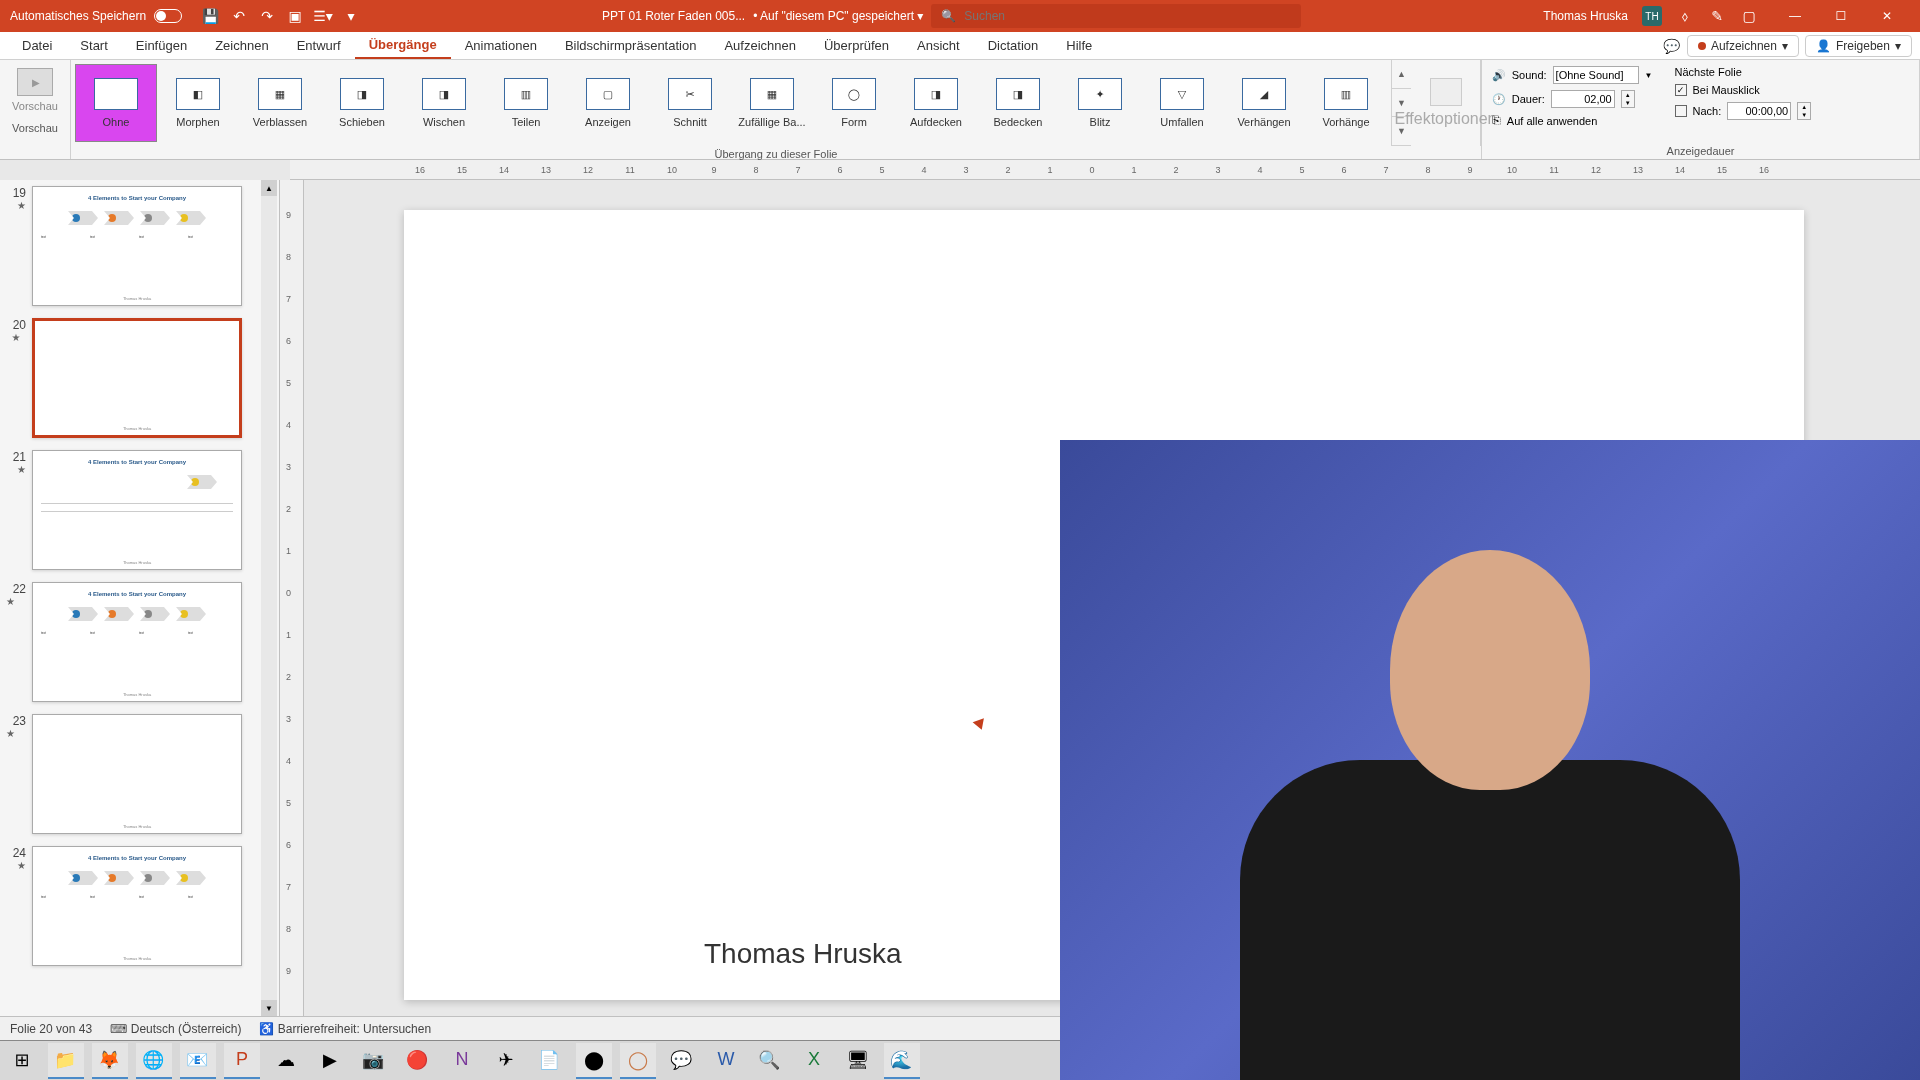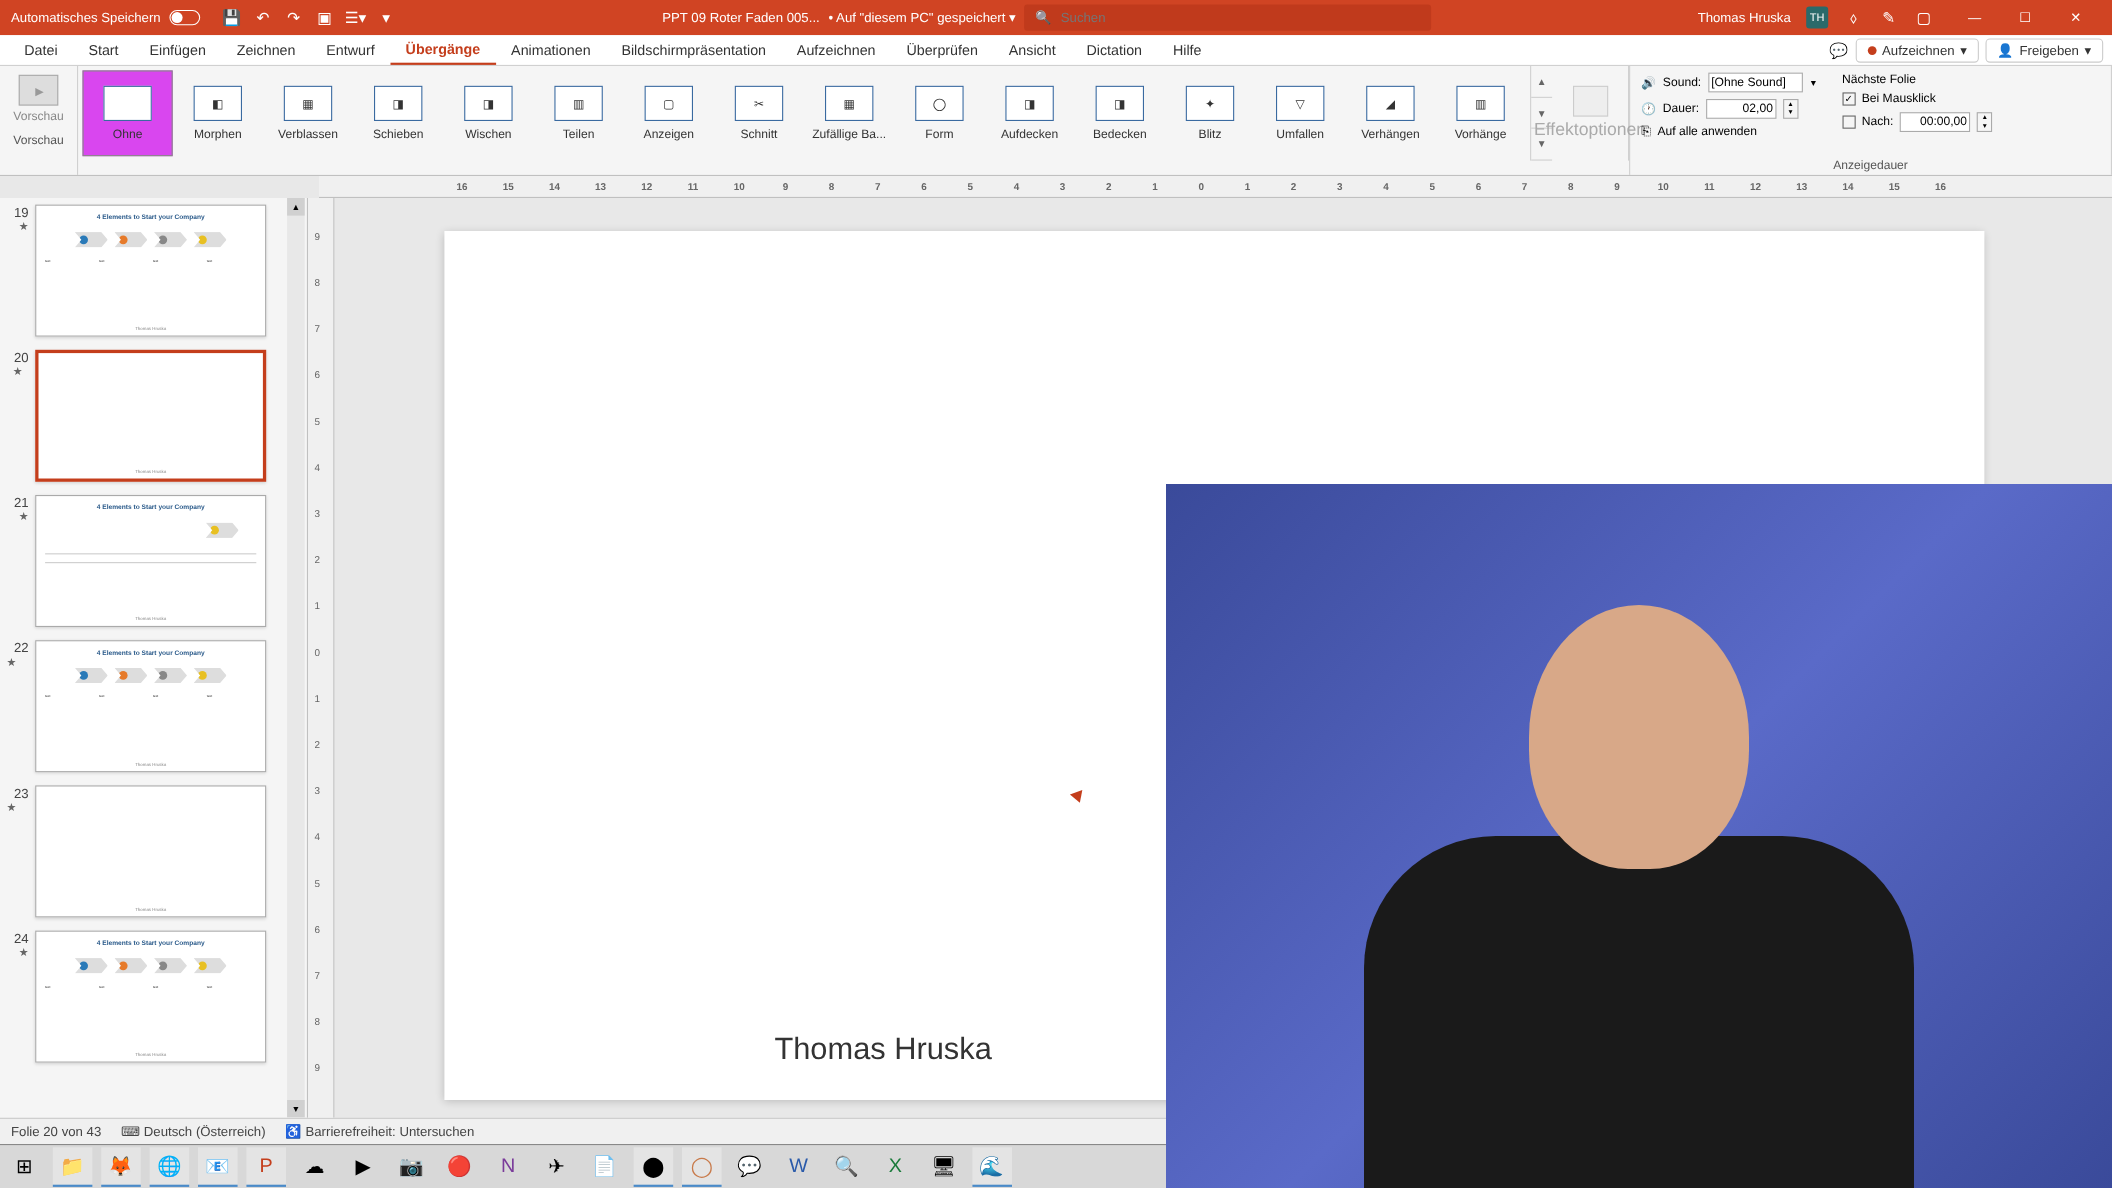--- a/index.html
+++ b/index.html
@@ -45,21 +45,21 @@
 .effect-icon { width: 32px; height: 28px; background: #eee; border: 1px solid #ccc; }
 .timing { display: flex; flex-direction: column; padding: 6px 10px; gap: 4px; font-size: 11px; flex:1; }
 .timing-row { display: flex; align-items: center; gap: 6px; }
 .timing-input { width: 64px; height: 18px; border: 1px solid #aaa; font-size: 11px; text-align: right; padding: 0 2px; }
 .spin { width: 14px; height: 18px; border: 1px solid #aaa; display: flex; flex-direction: column; }
 .spin div { flex: 1; display: flex; align-items: center; justify-content: center; font-size: 6px; }
 .timing-cols { display:flex; gap:22px; }
 .chk { width: 12px; height: 12px; border: 1px solid #666; display: inline-flex; align-items: center; justify-content: center; font-size: 9px; }
 
 
-.ruler-h { height: 20px; background: #f0f0f0; border-bottom: 1px solid #c0c0c0; margin-left: 290px; position: relative; font-size: 9px; color: #666; display:flex; align-items:center;font-weight:bold; }
+.ruler-h { height: 20px; background: #f0f0f0; border-bottom: 1px solid #c0c0c0; margin-left: 290px; position: relative; font-size: 9px; color: #666; display:flex; align-items:center; }
 .ruler-tick { position: absolute; text-align: center; width: 20px; }
 
 
 .main { display: flex; height: calc(100% - 32px - 28px - 100px - 20px - 24px - 40px); position: relative; }
 .thumb-panel { width: 280px; background: #f5f5f5; border-right: 1px solid #c0c0c0; overflow: hidden; padding: 6px 0 6px 6px; position: relative; }
 .scrollbar-v { position: absolute; right: 2px; top: 0; bottom: 0; width: 16px; background: #e8e8e8; }
 .scroll-btn { width: 16px; height: 16px; background: #d0d0d0; display: flex; align-items: center; justify-content: center; font-size: 8px; position: absolute; }
 .thumb-item { display: flex; gap: 6px; margin-bottom: 12px; }
 .thumb-num { width: 20px; text-align: right; font-size: 12px; color: #444; }
 .thumb-star { font-size: 10px; color: #666; }
@@ -109,21 +109,21 @@
   </div>
   <div class="qat">
     <div class="qat-icon">💾</div>
     <div class="qat-icon">↶</div>
     <div class="qat-icon">↷</div>
     <div class="qat-icon">▣</div>
     <div class="qat-icon">☰▾</div>
     <div class="qat-icon">▾</div>
   </div>
   <div class="title-center">
-    <span>PPT 09 Roter Faden 005...</span>
+    <span>PPT 01 Roter Faden 005...</span>
     <span>• <span>Auf "diesem PC" gespeichert</span> ▾</span>
     <div class="search-box">
       <span>🔍</span>
       <input placeholder="Suchen" style="">
     </div>
   </div>
   <div class="title-right">
     <span>Thomas Hruska</span>
     <div class="user-badge">TH</div>
     <span class="qat-icon">⬨</span>
@@ -239,20 +239,21 @@
       <div class="trans-nav">
         <div class="trans-nav-btn">▲</div>
         <div class="trans-nav-btn">▼</div>
         <div class="trans-nav-btn">▼</div>
       </div>
       <div class="effect-opts">
         <div class="effect-icon"></div>
         <span>Effektoptionen</span>
       </div>
     </div>
+    <div class="ribbon-group-label">Übergang zu dieser Folie</div>
   </div>
   <div class="ribbon-group" style="flex:1">
     <div class="timing">
       <div class="timing-cols">
         <div style="display:flex;flex-direction:column;gap:6px">
           <div class="timing-row">
             <span>🔊</span>
             <span>Sound:</span>
             <input class="timing-input" style="width: 86px; text-align: left;" value="[Ohne Sound]">
               <span style="font-size:8px">▼</span>

